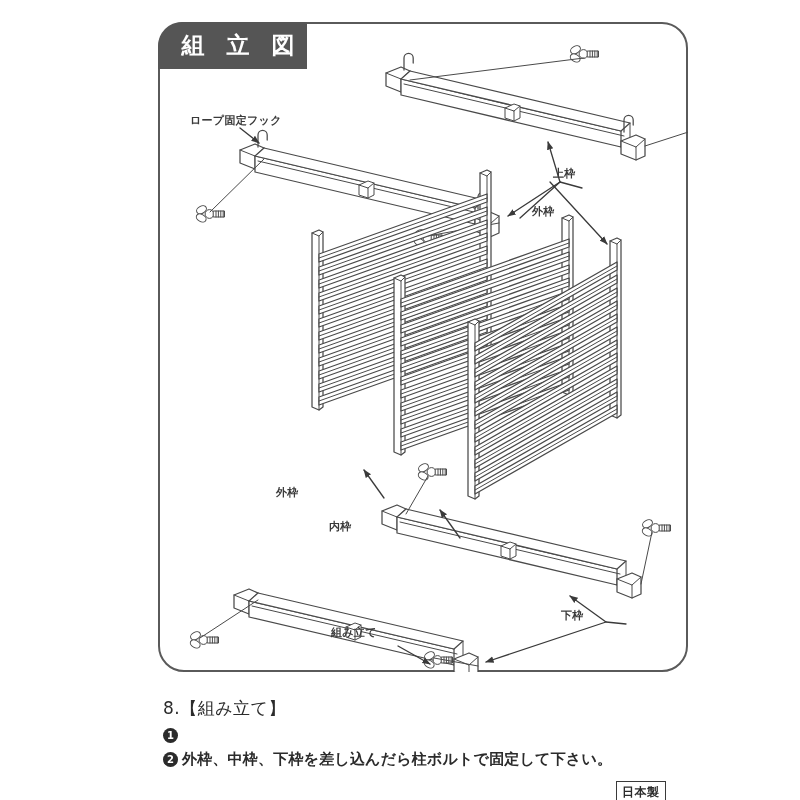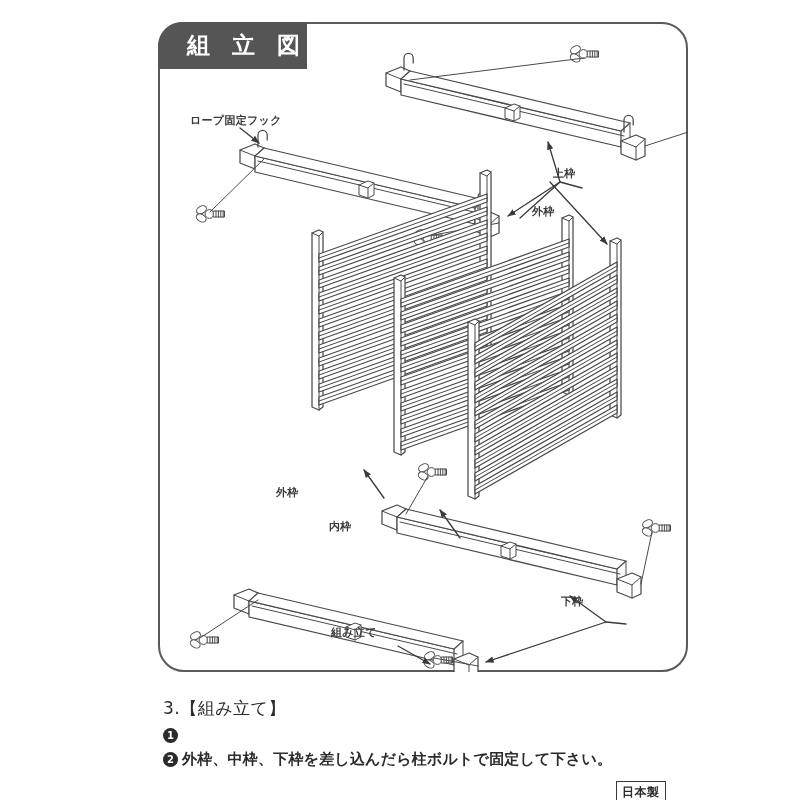--- a/index.html
+++ b/index.html
@@ -34,21 +34,21 @@
     position: absolute;
     left: 158px;
     top: 22px;
     width: 149px;
     height: 47px;
     background: #555555;
     border-top-left-radius: 24px;
     border-top-right-radius: 2px;
     display: flex;
     align-items: center;
-    justify-content: flex-end;
+    justify-content: center;
     box-sizing: border-box;
   }
   #title-tab .tab-text {
     color: #ffffff;
     font-size: 23px;
     font-weight: bold;
     letter-spacing: 7px;
     padding-left: 18px;
     font-family: "DejaVu Sans", "Liberation Sans", sans-serif;
     white-space: nowrap;
@@ -406,26 +406,26 @@
 <div class="callout" style="left:190px; top:113px;">ロープ固定フック</div>
 
 <div class="callout" style="left:553px; top:166px;">上枠</div>
 
 <div class="callout" style="left:532px; top:204px;">外枠</div>
 
 <div class="callout" style="left:276px; top:485px;">外枠</div>
 
 <div class="callout" style="left:329px; top:519px;text-align:center;">内枠</div>
 
-<div class="callout" style="left:561px; top:594px;">下枠</div>
+<div class="callout" style="left:561px; top:608px;">下枠</div>
 
 <div class="callout" style="left:331px; top:625px;">組み立て</div>
 
 <div id="instructions">
-  <div id="instr-heading">3.【組み立て】</div>
+  <div id="instr-heading">8.【組み立て】</div>
 
   <div class="instr-line">
     <span class="instr-bullet">1</span>
   </div>
 
   <div class="instr-line">
     <span class="instr-bullet">2</span>
     <span>外枠、中枠、下枠を差し込んだら柱ボルトで固定して下さい。</span>
   </div>
 </div>

